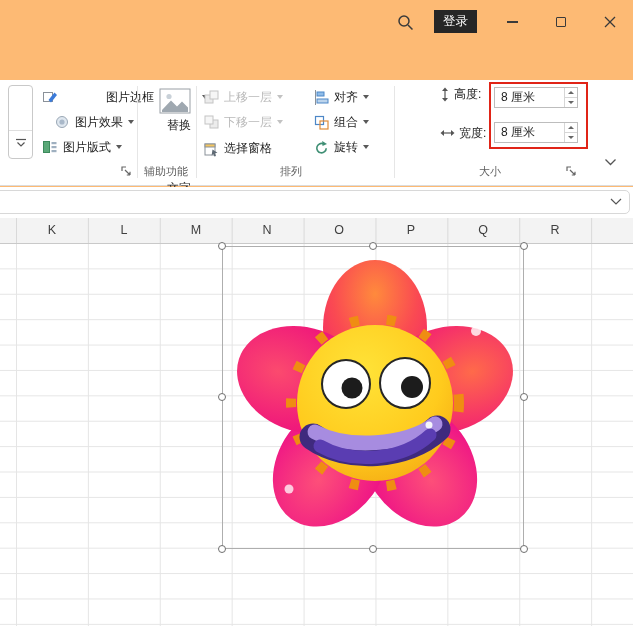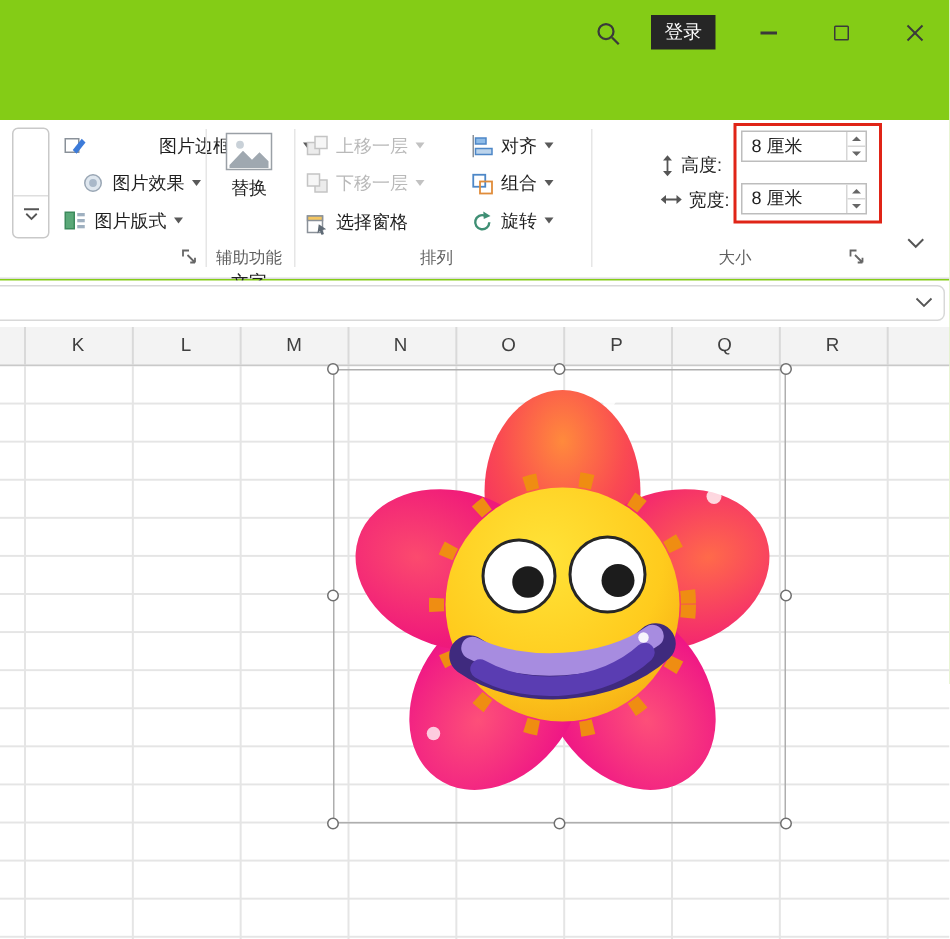--- a/index.html
+++ b/index.html
@@ -1,18 +1,18 @@
 <!DOCTYPE html>
 <html><head>
 <meta charset="utf-8">
 <style>
   * { margin:0; padding:0; box-sizing:border-box;
       font-family:"Liberation Sans","DejaVu Sans",sans-serif; }
   html,body { width:633px; height:626px; overflow:hidden; background:#fff; }
-  #screen { position:relative; width:633px; height:456px; background:#84cc16;text-decoration:underline; }
+  #screen { position:relative; width:633px; height:456px; background:#fdba74;text-decoration:underline; }
   .abs { position:absolute; }
 
   
   .winbtn { position:absolute; width:30px; height:26px; top:9px;
             display:flex; align-items:center; justify-content:center; cursor:default; }
   .login-badge { position:absolute; left:434px; top:10px; width:43px; height:23px;
                  background:#262626; color:#fff; font-size:12.5px;
                  display:flex; align-items:center; justify-content:center; cursor:pointer; }
   .max-box { width:10px; height:10px; border:1.3px solid #3a3a3a; border-radius:1px; }
   .min-line { width:11px; height:1.5px; background:#3a3a3a; }
@@ -29,21 +29,21 @@
   
   #ribbon { position:absolute; left:0; top:80px; width:633px; height:106px;
             background:#fff; border-bottom:1px solid #dcdcdc; }
   .rbtn { position:absolute; display:flex; align-items:center; gap:5px;
           height:20px; font-size:12px; color:#1f1f1f; cursor:pointer; white-space:nowrap; }
   .rbtn.disabled { color:#b9b9b9; }
   .vsep { position:absolute; top:6px; height:92px; width:1px; background:#e6e6e6; }
   .glabel { position:absolute; top:84px; font-size:11px; color:#5f5f5f;
             text-align:center; width:100px; }
   .bigbtn { position:absolute; top:5px; display:flex; flex-direction:column;
-            align-items:center; cursor:pointer; font-size:12px; color:#1f1f1f; }
+            align-items:flex-end; cursor:pointer; font-size:12px; color:#1f1f1f; }
   .gallery-col { position:absolute; left:8px; top:5px; width:25px; height:74px;
                  border:1px solid #c9c9c9; border-radius:4px; background:#fff; }
   .gallery-col .div { position:absolute; left:0; right:0; top:44px; height:1px; background:#dedede; }
   .launcher { position:absolute; width:12px; height:12px; cursor:pointer; }
 
   .dimfield { position:absolute; width:84px; height:21px; border:1px solid #bdbdbd;
               background:#fff; display:flex; }
   .dimfield input { flex:1; min-width:0; border:0; outline:0; font-size:12px;
                     padding-left:6px; background:transparent; color:#222; }
   .spin { width:13px; border-left:1px solid #d6d6d6; display:flex; flex-direction:column; }
@@ -231,21 +231,21 @@
           <path d="M8.2 1 L13 4 L8.5 6 Z" fill="#3f8f74"></path>
         </svg>
       <span>旋转</span>
       <span class="caret"></span>
     </div>
     <div class="glabel" style="left:241px;">排列</div>
 
     <div class="vsep" style="left:394px;"></div>
 
 
-    <div class="rbtn" style="left:440px;top:20px;gap:4px;">
+    <div class="rbtn" style="left:440px;top:4px;gap:4px;">
       <svg width="10" height="15">
           <path d="M5 0.5 L8 4 H2 Z" fill="#555"></path>
           <line x1="5" y1="3" x2="5" y2="12" stroke="#555" stroke-width="1.2"></line>
           <path d="M5 14.5 L2 11 H8 Z" fill="#555"></path>
         </svg>
       <span>高度:</span>
     </div>
     <div class="dimfield" style="left:494px;top:7px;">
       <input type="text" value="8 厘米" style="">
       <div class="spin">

